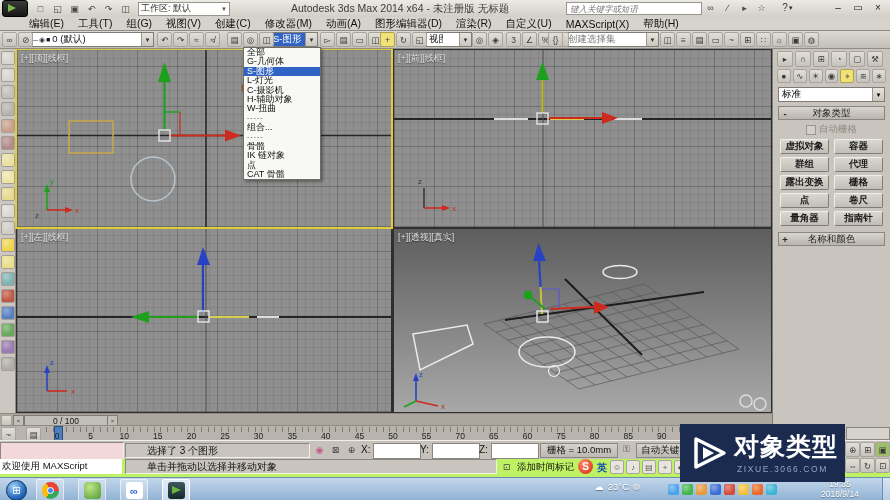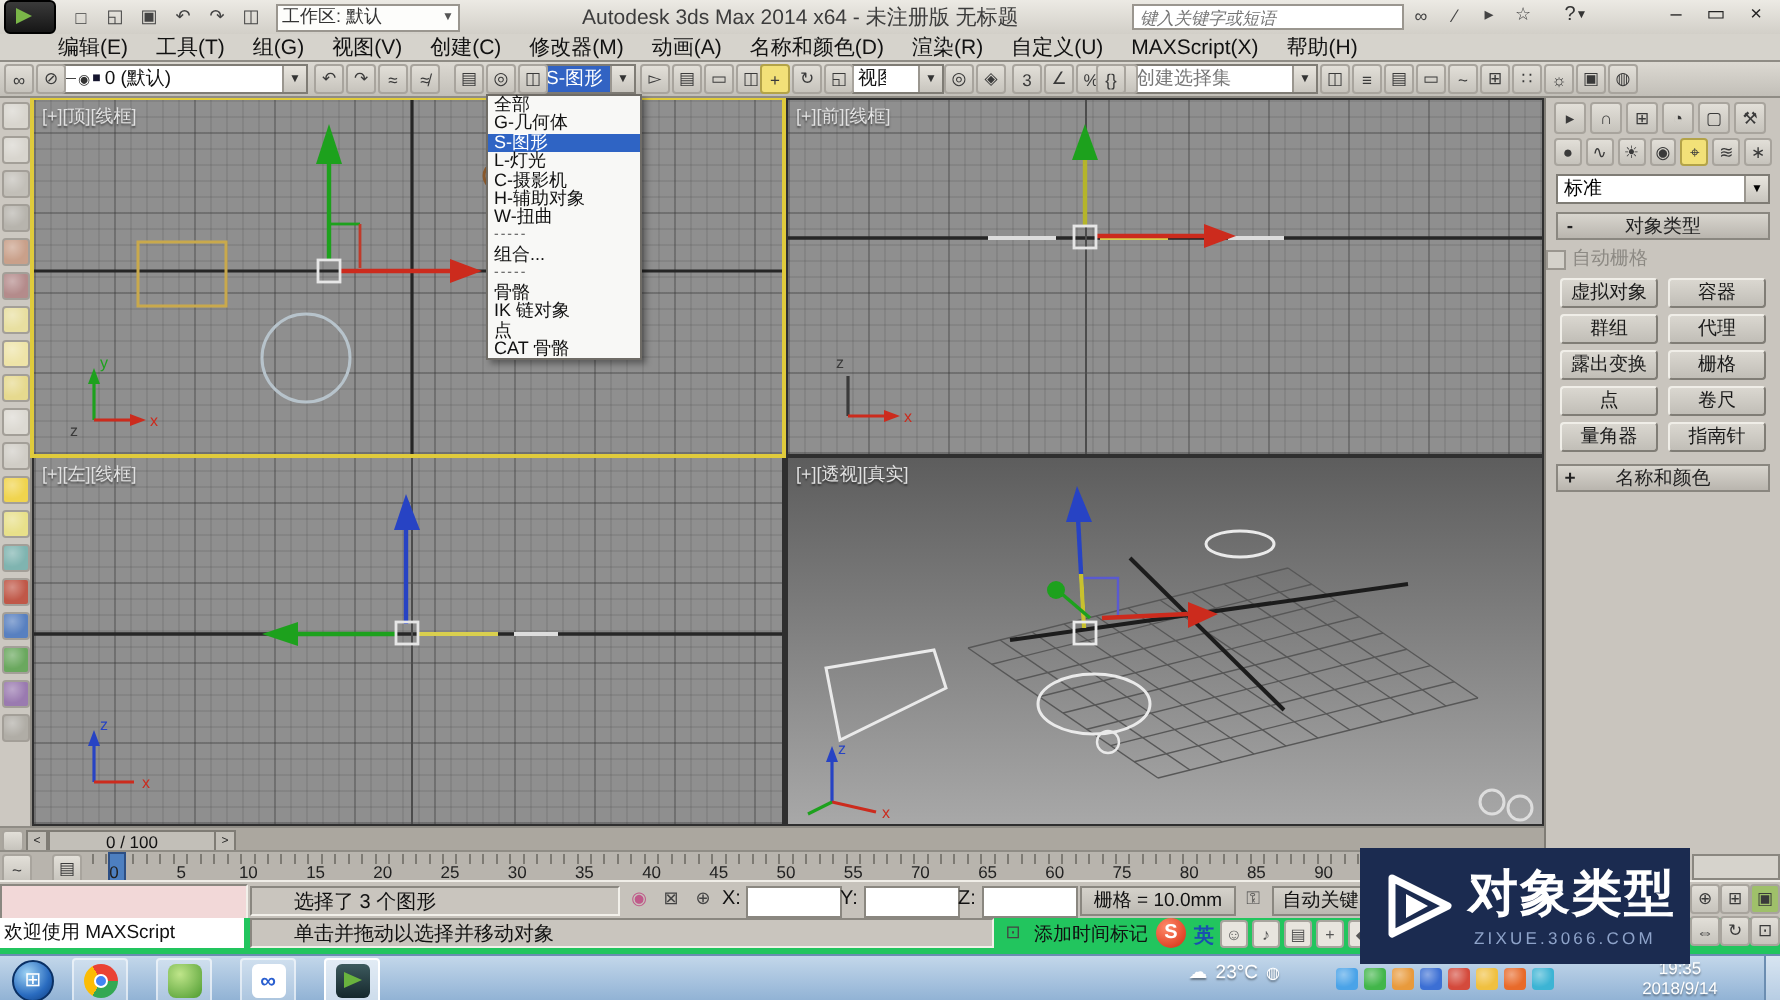--- a/index.html
+++ b/index.html
@@ -77,40 +77,40 @@
           box-sizing:border-box;padding-top:2px;}
   #cp-tabs,#cp-subtabs{display:flex;justify-content:flex-start;gap:2px;padding:1px 4px;}
   #cp-tabs .icon{width:14px;height:14px;}
   #cp-subtabs .icon{width:12px;height:12px;}
   #cp-combo{position:relative;margin:3px 5px 4px 5px;height:13px;background:#fff;border:1px solid #7f7c75;
             display:flex;align-items:center;font-size:9.5px;}
   .rollout{margin:3px 5px;height:12px;background:linear-gradient(#d8d5ce,#b9b5ae);border:1px solid #8a8780;
            display:flex;align-items:center;font-size:9.5px;color:#222;}
   .rollout .pm{width:12px;text-align:center;font-weight:bold;}
   .rollout .rtitle{flex:1;text-align:center;padding-right:12px;}
-  #cp-autogrid{display:flex;align-items:center;gap:3px;color:#8d8a84;font-size:9.5px;margin:2px 0;}
+  #cp-autogrid{display:flex;align-items:center;gap:3px;justify-content:center;color:#8d8a84;font-size:9.5px;margin:2px 0;}
   #cp-autogrid .cb{width:8px;height:8px;border:1px solid #9a968f;background:#d4d1ca;}
-  #cp-btn-grid{display:grid;grid-template-columns:1fr 1fr;gap:3px 5px;padding:1px 7px 3px 7px;}
+  #cp-btn-grid{display:grid;grid-template-columns:1fr 1fr;gap:3px 5px;padding:1px 7px 3px 7px;font-weight:bold;}
   .cp-btn{height:13px;background:linear-gradient(#dad7d0,#c1beb7);border:1px solid;
           border-color:#f0eee8 #807d76 #807d76 #f0eee8;border-radius:2px;font-size:9.5px;color:#1a1a1a;
           display:flex;align-items:center;justify-content:center;white-space:nowrap;}
   
   #timeslider{left:0;top:413px;width:772px;height:12px;background:#aba79f;border-top:1px solid #8f8c85;}
   #ts-handle{position:absolute;left:24px;top:1px;width:82px;height:9px;background:#c2bfb8;
              border:1px solid #7f7c75;font-size:8.5px;display:flex;align-items:center;justify-content:center;color:#111;}
   .ts-arrow{position:absolute;top:1px;width:9px;height:9px;background:#c2bfb8;border:1px solid #7f7c75;
             font-size:6px;display:flex;align-items:center;justify-content:center;color:#222;}
   #ruler{left:0;top:425px;width:772px;height:15px;background:#b8b4ad;border-top:1px solid #8f8c85;}
   #tickstrip{position:absolute;left:46px;top:1px;width:700px;height:5px;
        background:repeating-linear-gradient(90deg,#7d7a73 0 1px,transparent 1px 6.73px);}
   .tick-label{position:absolute;top:5px;width:26px;margin-left:-13px;text-align:center;font-size:8.5px;color:#222;}
   #frame-marker{position:absolute;left:54px;top:0;width:7px;height:14px;background:#4d7fc0;border:1px solid #2d4f84;}
   
   #status1{left:0;top:440px;width:890px;height:19px;background:#c6c2bb;border-top:1px solid #f0eee8;}
-  #status2{left:0;top:459px;width:890px;height:18px;background:#22c55e;}
+  #status2{left:0;top:459px;width:890px;height:18px;background:#bef264;}
   #listener-pink{position:absolute;left:0;top:1px;width:122px;height:16px;background:#f2d8d8;}
   #listener-white{position:absolute;left:0;top:0;width:122px;height:15px;background:#fff;
                   font-size:9.5px;color:#111;display:flex;align-items:center;padding-left:2px;box-sizing:border-box;}
   .status-field{position:absolute;background:#c9c5be;display:flex;align-items:center;font-size:10px;color:#111;padding:0 21px;box-sizing:border-box;}
   .coord-label{position:absolute;font-size:10px;color:#111;top:3px;}
   .coord-field{position:absolute;top:2px;width:42px;height:12px;background:#fff;border:1px solid #8a8780;}
   .flatbtn{position:absolute;background:linear-gradient(#d5d2cb,#bcb9b2);border:1px solid #8a8780;
            font-size:9.5px;display:flex;align-items:center;justify-content:center;color:#111;}
   .sicon{position:absolute;width:13px;height:13px;display:flex;align-items:center;justify-content:center;
          font-size:9px;color:#444;}
@@ -188,21 +188,21 @@
 </div>
 
 <div id="menubar" class="abs">
     <span class="menu-item">编辑(E)</span>
     <span class="menu-item">工具(T)</span>
     <span class="menu-item">组(G)</span>
     <span class="menu-item">视图(V)</span>
     <span class="menu-item">创建(C)</span>
     <span class="menu-item">修改器(M)</span>
     <span class="menu-item">动画(A)</span>
-    <span class="menu-item">名称和颜色(D)</span>
+    <span class="menu-item">图形编辑器(D)</span>
     <span class="menu-item">渲染(R)</span>
     <span class="menu-item">自定义(U)</span>
     <span class="menu-item">MAXScript(X)</span>
     <span class="menu-item">帮助(H)</span>
   </div>
 
 <div id="toolbar" class="abs">
   <div class="combo" style="left:20px;width:132px;">
     <span id="layer-prefix" style="display:flex;gap:1px;padding-left:2px;">
         <span style="font-size: 7px; color: rgb(51, 51, 51);">—</span>

